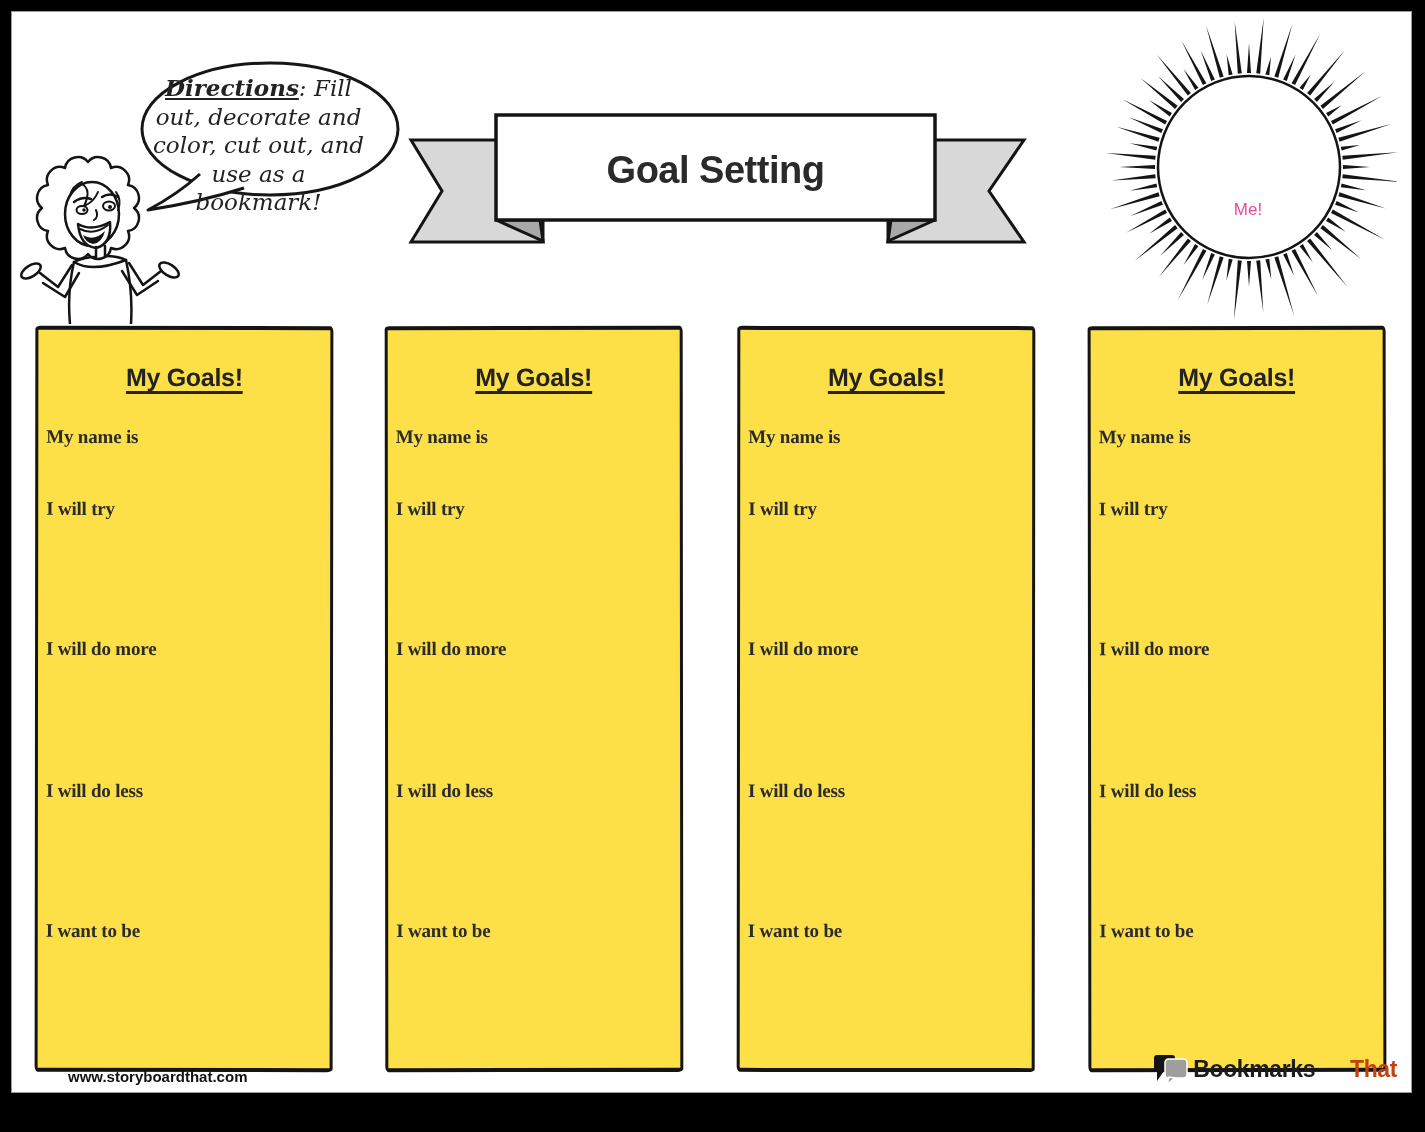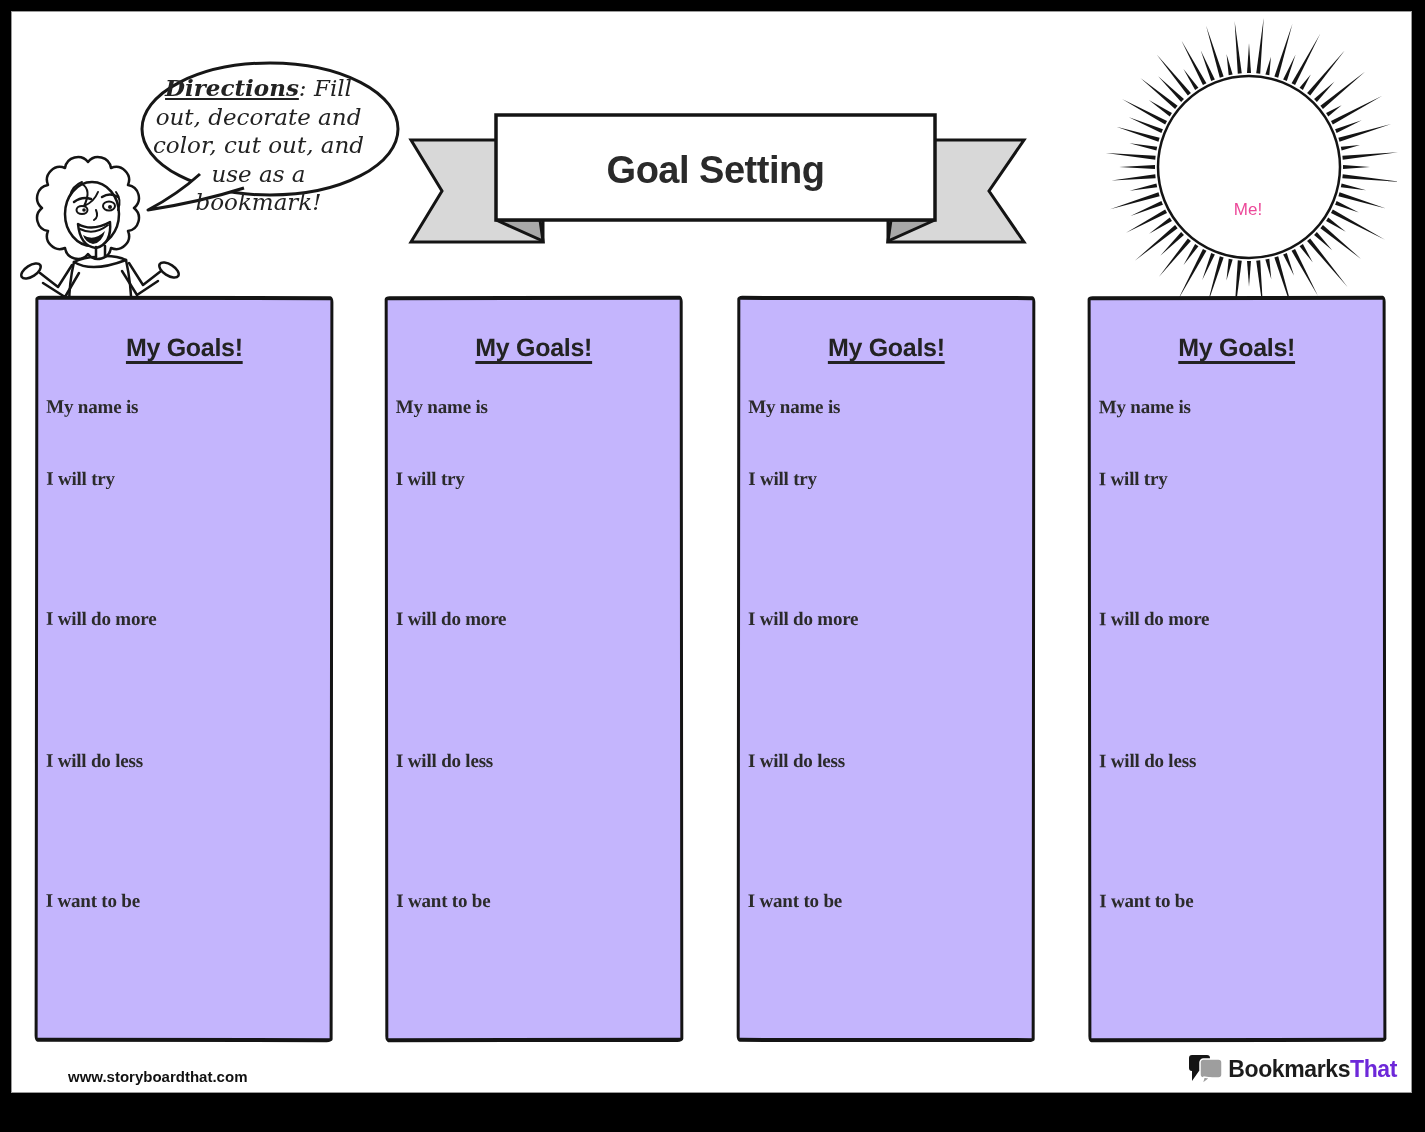--- a/index.html
+++ b/index.html
@@ -29,22 +29,22 @@
     font-weight:bold;font-size:38px;line-height:1.17;color:#2a2a2a;letter-spacing:-.5px;
   }
   
   .sun-svg{position:absolute;left:1076px;top:-6px;z-index:2;}
   .sun-label{
     position:absolute;left:1156px;top:188px;width:160px;z-index:3;text-align:center;
     font-family:Liberation Sans, sans-serif;font-size:17px;color:#ec4899;
   }
   
   .bm{
-    position:absolute;top:284px;width:298px;height:746px;box-sizing:border-box;
-    background:#c4b5fd;border:3px solid #141414;border-width:4px 3px 4px 3px;
+    position:absolute;top:314px;width:298px;height:746px;box-sizing:border-box;
+    background:#fde047;border:3px solid #141414;border-width:4px 3px 4px 3px;
     border-radius:5px 3px 6px 3px / 3px 6px 3px 6px;z-index:2;
   }
   .bm.c1{left:23px;transform:rotate(.06deg);}
   .bm.c2{left:373px;transform:rotate(-.05deg);}
   .bm.c3{left:725px;transform:rotate(.05deg);}
   .bm.c4{left:1076px;transform:rotate(-.06deg);}
   .bm-header{
     position:absolute;left:0;top:33px;width:100%;text-align:center;
     font-weight:bold;font-size:25px;color:#232323;letter-spacing:-.3px;
     text-decoration:underline;text-decoration-thickness:3px;text-underline-offset:5px;
@@ -55,21 +55,21 @@
   .p0{top:96px;} .p1{top:168px;} .p2{top:308px;} .p3{top:450px;} .p4{top:590px;}
   
   .footer-url{
     position:absolute;left:8px;top:1056px;z-index:8;
     font-weight:bold;font-size:15px;color:#111;margin-left:48px;
   }
   .logo{
     position:absolute;right:14px;top:1042px;z-index:8;display:flex;align-items:center;gap:4px;
   }
   .logo-text{font-size:23px;font-weight:bold;letter-spacing:-.4px;color:#1c1c1c;}
-  .logo-text .gray{color:#6d28d9;font-weight:bold;}
+  .logo-text .gray{color:#c2410c;font-weight:bold;margin-left:35px;}
 </style>
 </head>
 <body>
 
 <div class="page">
 
   <svg class="character-svg" width="195" height="172" viewBox="0 0 195 172">
     <g fill="none" stroke="#141414" stroke-width="2.5" stroke-linecap="round" stroke-linejoin="round">
 
       <path fill="#fff" d="M122,56

